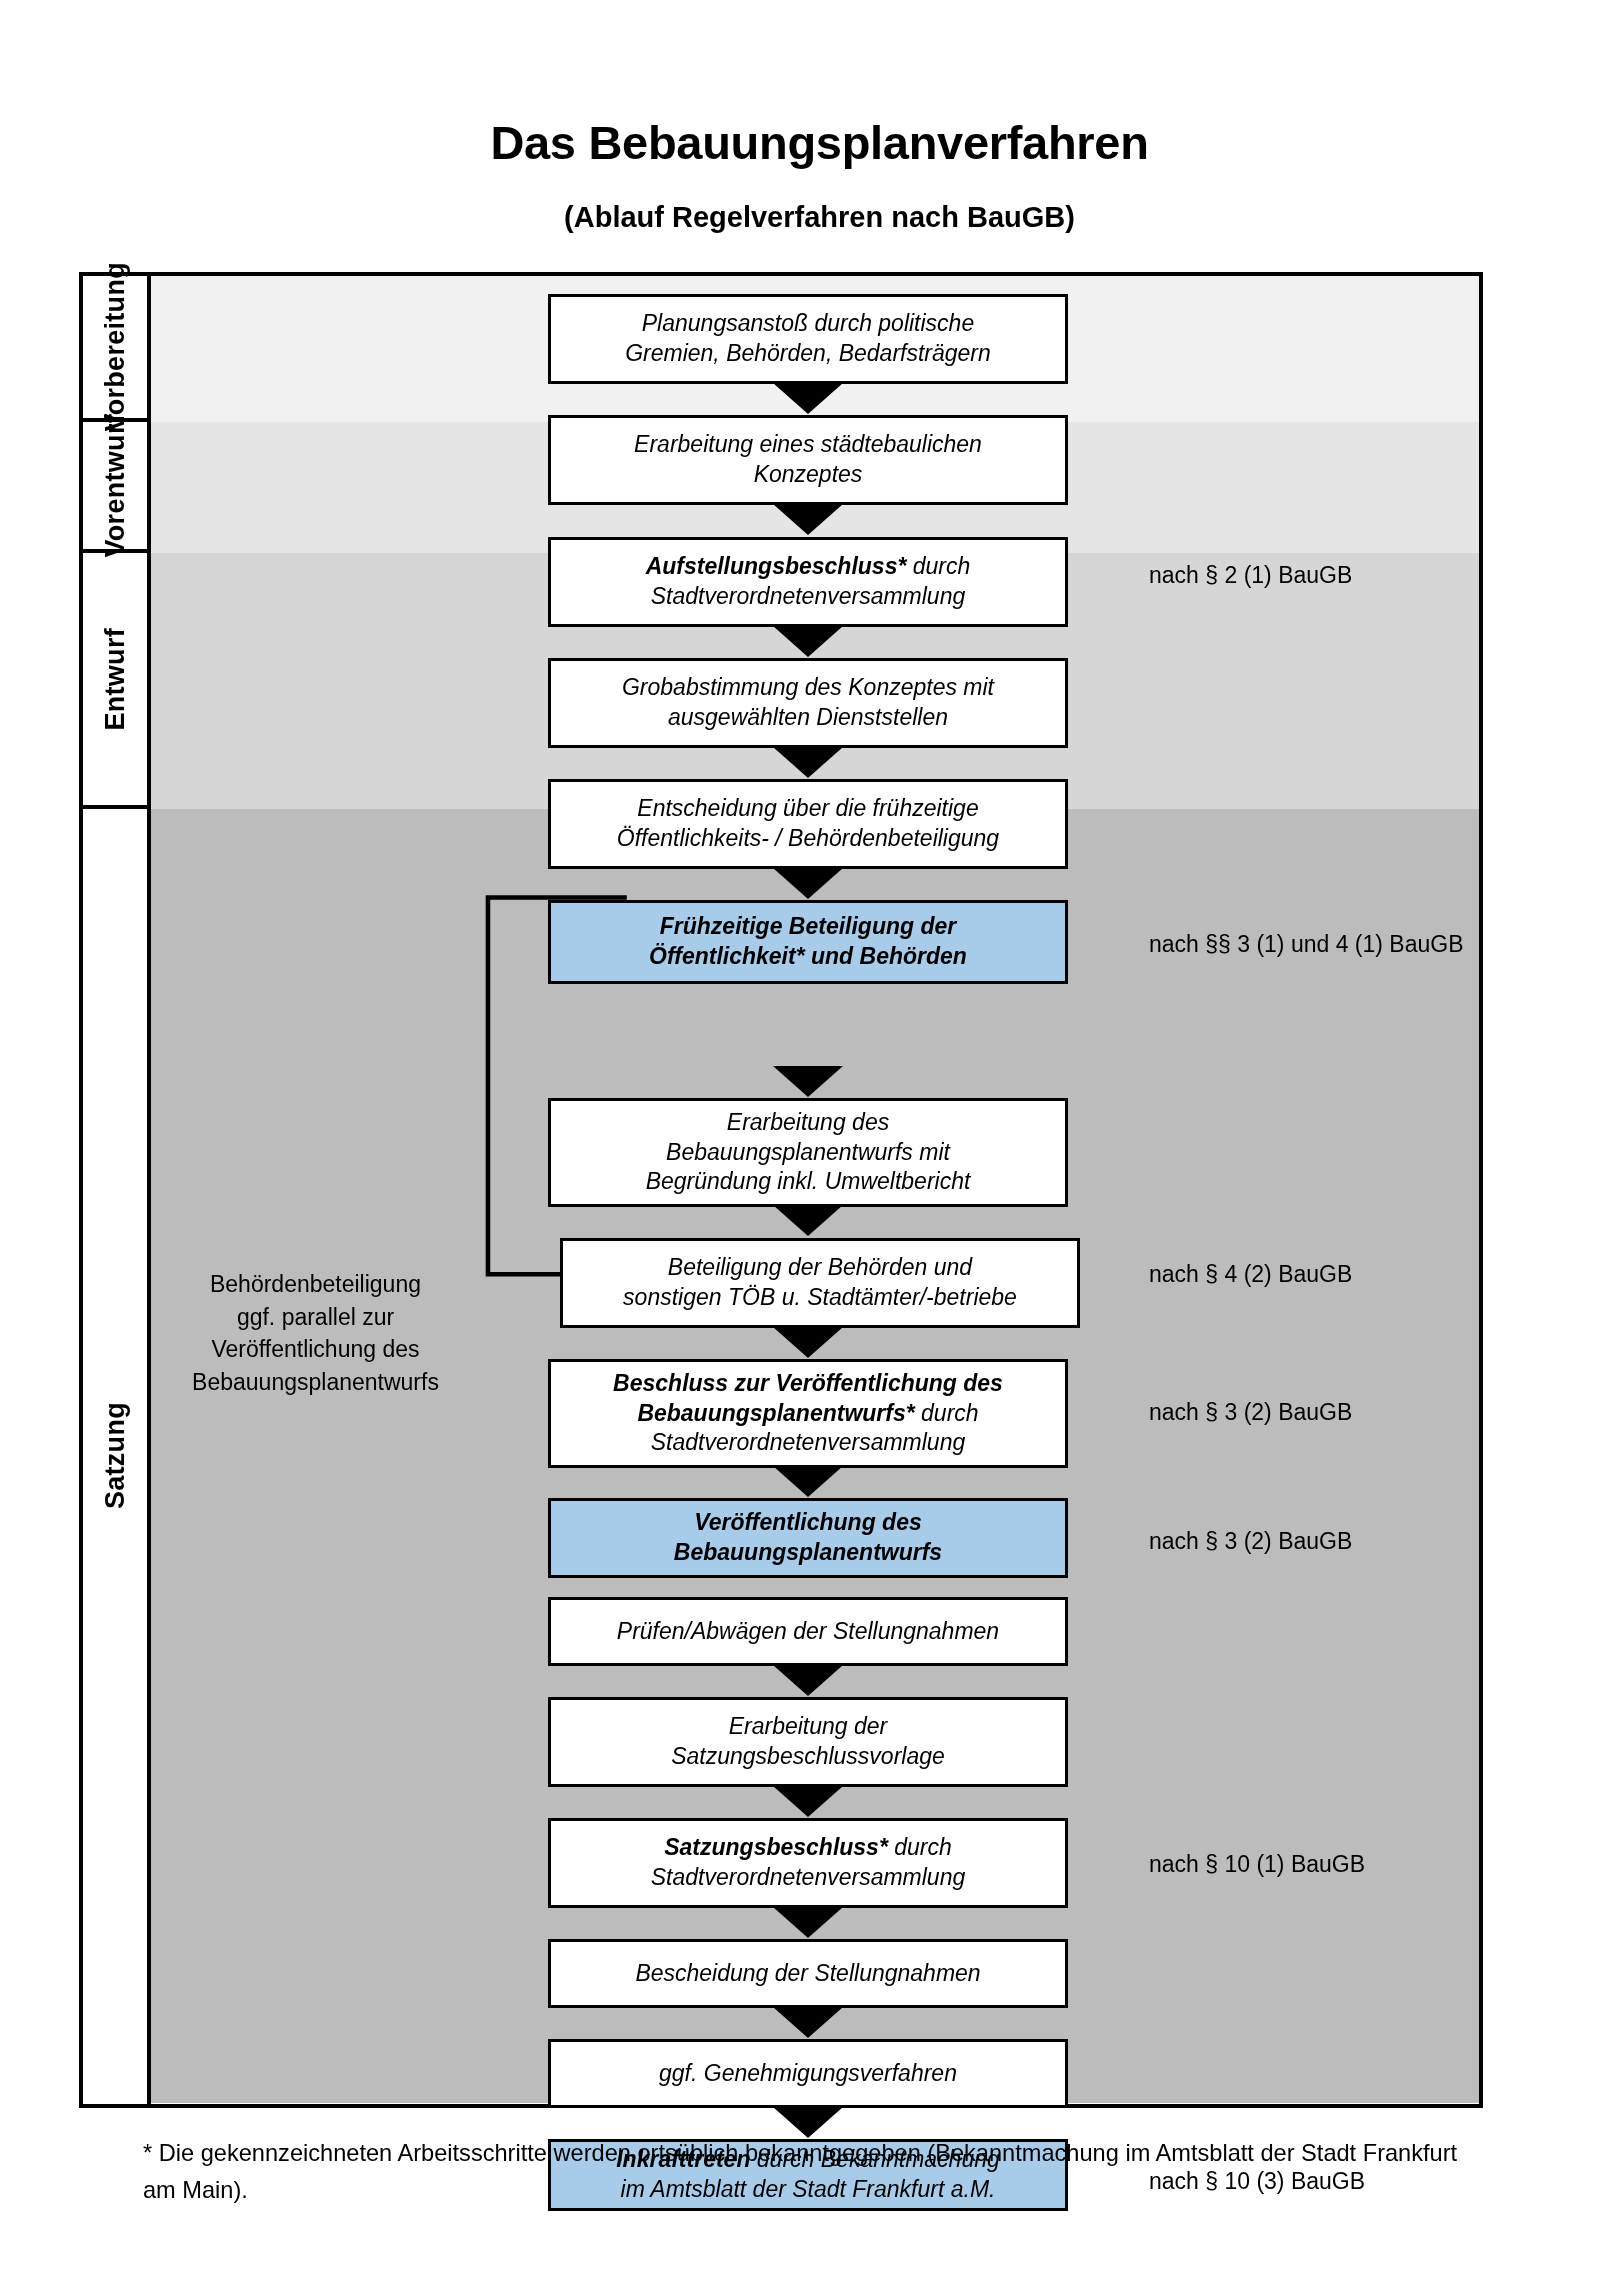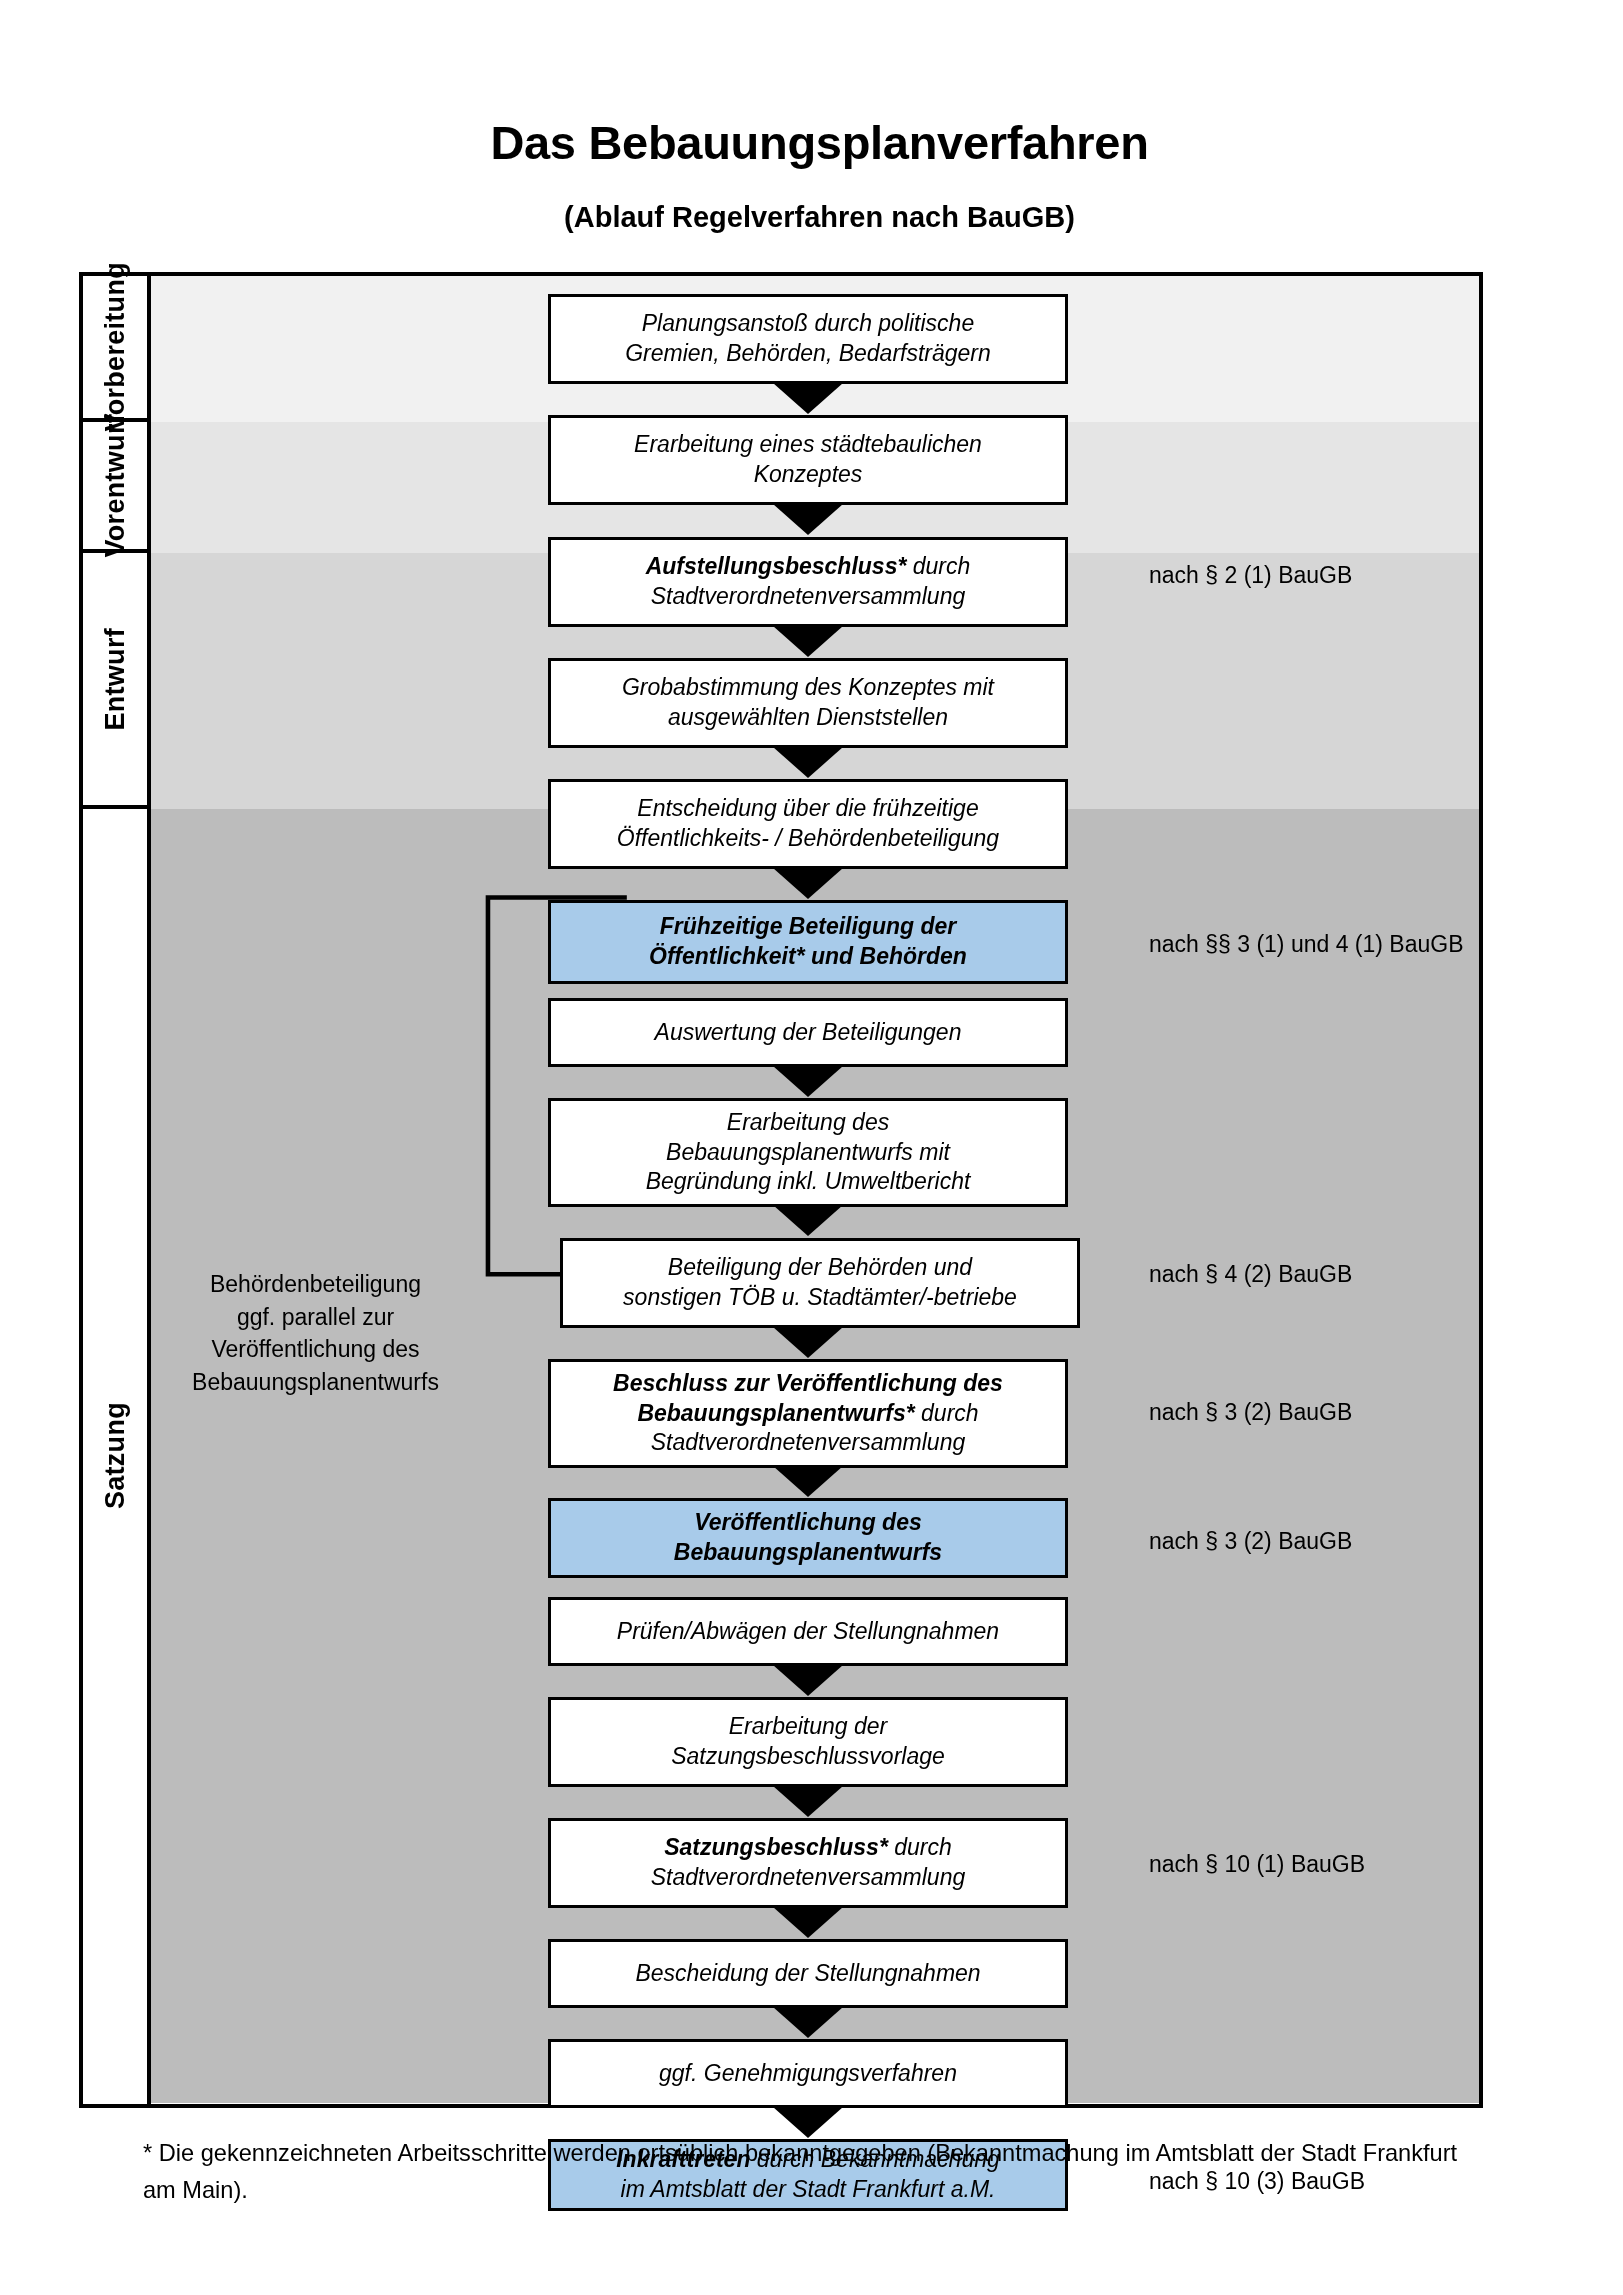--- a/index.html
+++ b/index.html
@@ -213,23 +213,20 @@
     <span class="ln">Entscheidung über die frühzeitige</span>
     <span class="ln">Öffentlichkeits- / Behördenbeteiligung</span>
   </div>
   <div class="arrow-down" style="left:690px; top:592px;"></div>
 
   <div class="node blue" style="left:465px; top:624px; width:520px; height:84px; font-weight:bold;">
     <span class="ln">Frühzeitige Beteiligung der</span>
     <span class="ln">Öffentlichkeit* und Behörden</span>
   </div>
 
-  <div class="node" style="left:465px; top:722px; width:520px; height:69px;">
-    <span class="ln">Auswertung der Beteiligungen</span>
-  </div>
   <div class="arrow-down" style="left:690px; top:790px;"></div>
 
   <div class="node" style="left:465px; top:822px; width:520px; height:109px;">
     <span class="ln">Erarbeitung des</span>
     <span class="ln">Bebauungsplanentwurfs mit</span>
     <span class="ln">Begründung inkl. Umweltbericht</span>
   </div>
   <div class="arrow-down" style="left:690px; top:929px;"></div>
 
   <div class="node" style="left:477px; top:962px; width:520px; height:90px;">

